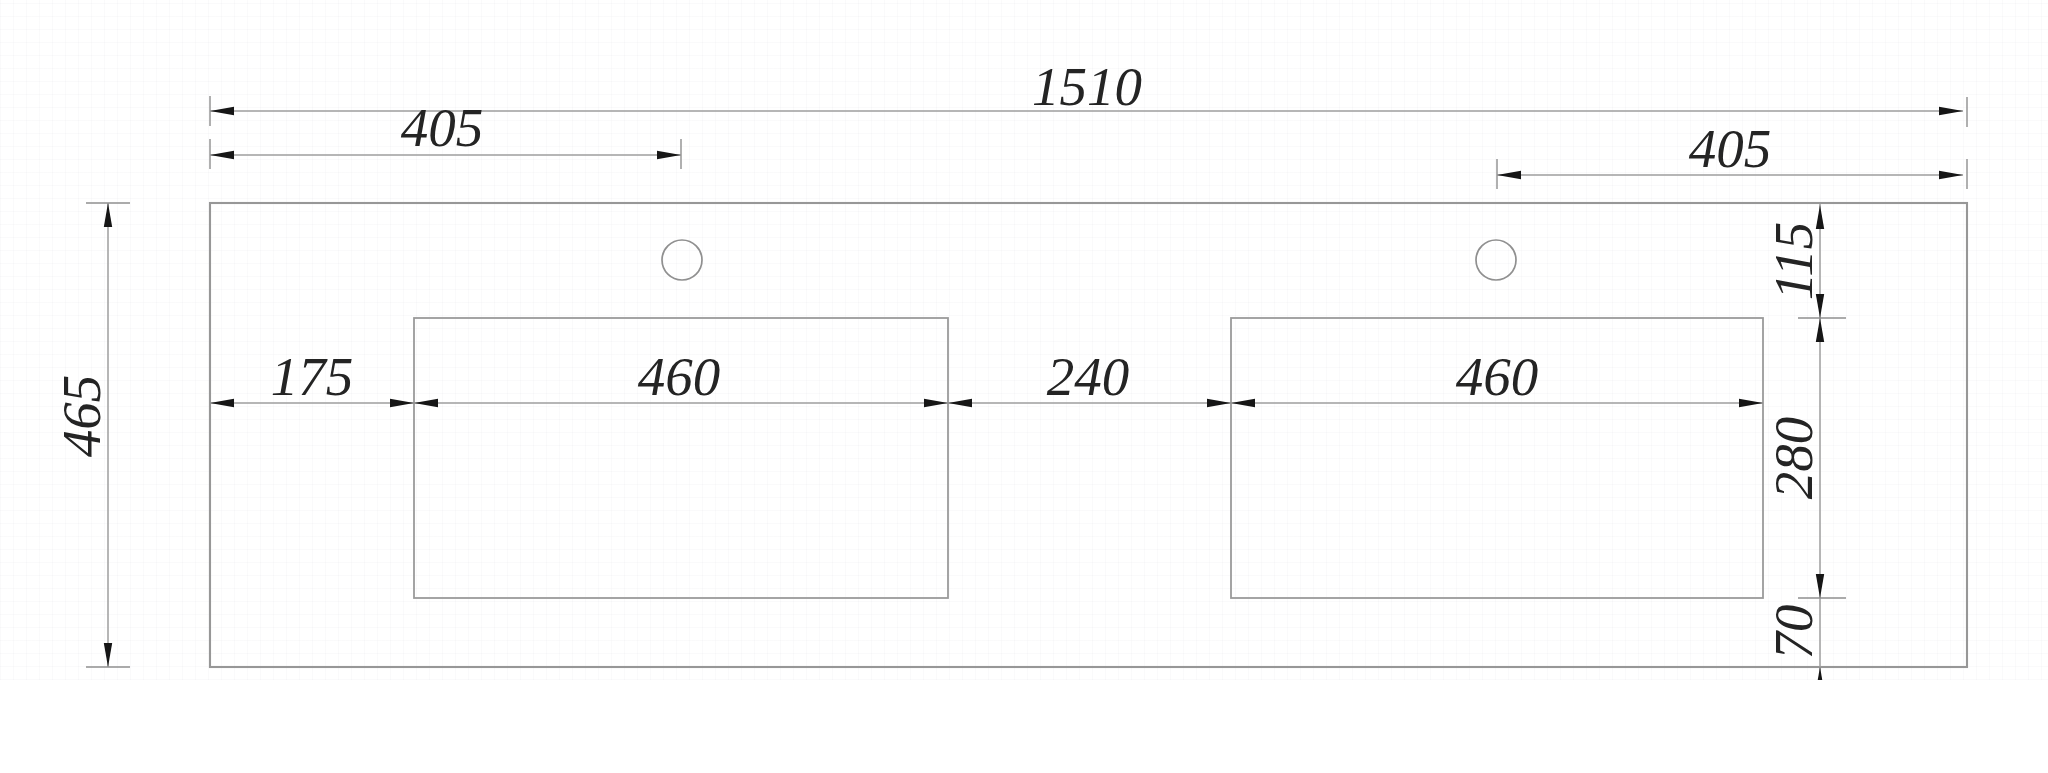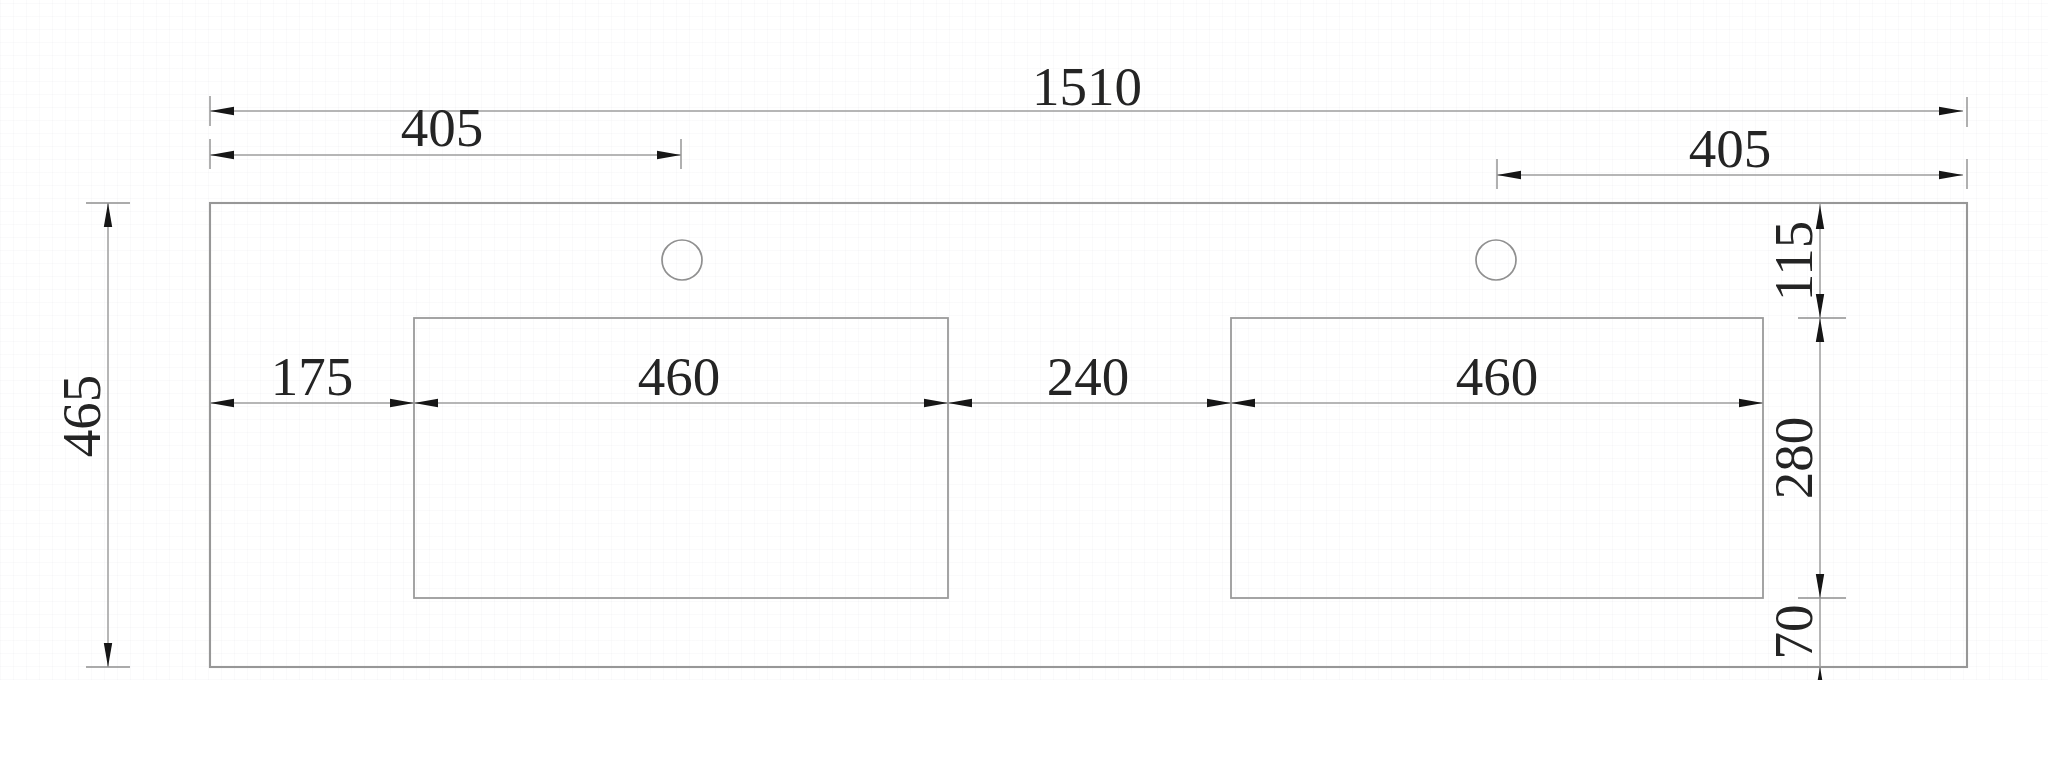--- a/index.html
+++ b/index.html
@@ -2,20 +2,21 @@
 <html><head>
 <meta charset="utf-8">
 <style>
   html,body{margin:0;padding:0;background:#ffffff;}
   .sheet{
     position:relative;width:2048px;height:680px;overflow:hidden;
     background:
       repeating-linear-gradient(0deg, rgba(140,140,160,0.045) 0 1px, transparent 1px 13px),
       repeating-linear-gradient(90deg, rgba(140,140,160,0.045) 0 1px, transparent 1px 13px),
       #ffffff;
+    font-style: italic;
   }
   svg{display:block;}
   .geo{stroke:#979797;stroke-width:2.1;fill:none;}
   .basin{stroke:#9b9b9b;stroke-width:1.8;fill:none;}
   .hole{stroke:#909090;stroke-width:1.7;fill:none;}
   .dim{stroke:#9e9e9e;stroke-width:1.5;fill:none;}
   .tick{stroke:#8f8f8f;stroke-width:1.4;fill:none;}
   .ah{fill:#161616;stroke:none;}
   text{
     font-family:"Liberation Serif","DejaVu Serif",serif;

